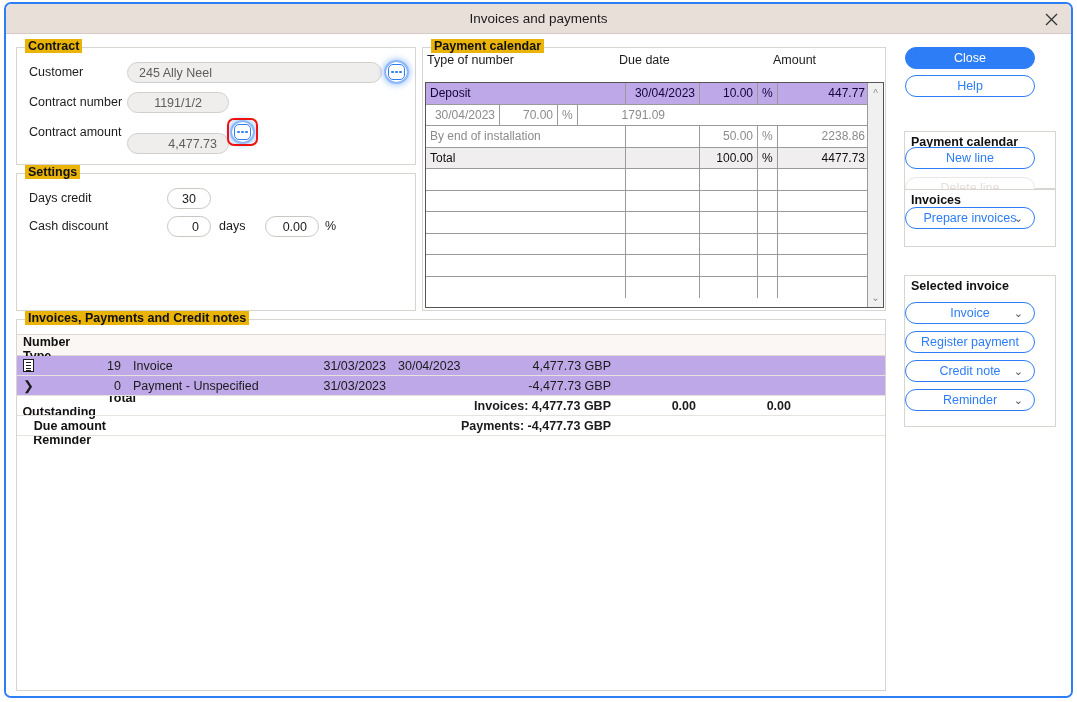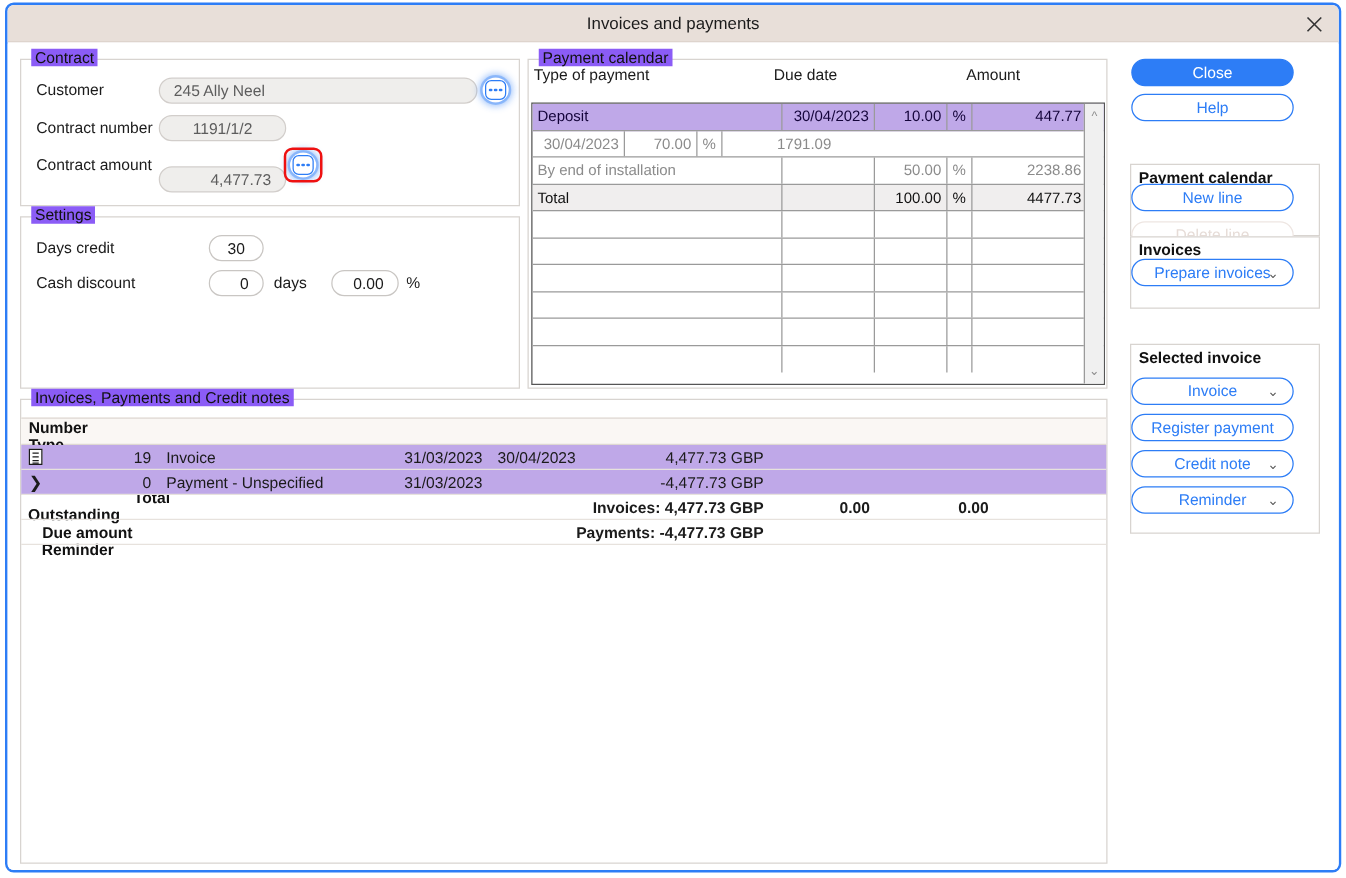--- a/index.html
+++ b/index.html
@@ -60,24 +60,24 @@
 
   
   .group {
     position: absolute;
     border: 1px solid #d8d4d0;
     background: #ffffff;
   }
   .group-title {
     position: absolute;
     top: -9px; left: 8px;
-    background: #8b5cf6;
+    background: #eab308;
     padding: 0 3px;
     font-size: 12.5px;
-    font-weight: normal;
+    font-weight: bold;
     color: #111;
   }
 
   
   #contract-panel { left: 10px; top: 12px; width: 400px; height: 118px; }
   .field-label {
     position: absolute;
     font-size: 12.5px;
     color: #1b1b1b;
   }
@@ -341,21 +341,21 @@
         <div class="field-label" style="left:12px; top:45px;">Cash discount</div>
         <div class="pill right editable" style="left:150px; top:42px; width:44px;">0</div>
         <div class="field-label" style="left:202px; top:45px;">days</div>
         <div class="pill right editable" style="left:248px; top:42px; width:54px;">0.00</div>
         <div class="field-label" style="left:308px; top:45px;">%</div>
       </div>
 
       <div class="group" id="paycal-panel">
         <div class="group-title">Payment calendar</div>
 
-        <div class="pc-colhead" style="left:4px; top:5px;">Type of payment</div>
+        <div class="pc-colhead" style="left:4px; top:5px;">Type of number</div>
         <div class="pc-colhead" style="left:196px; top:5px;">Due date</div>
         <div class="pc-colhead" style="left:350px; top:5px;">Amount</div>
 
         <div class="pc-grid">
           <div id="pc-rows">
               <div class="pc-row selected">
                 <div class="pc-cell c-type">Deposit</div>
                 <div class="pc-cell c-due">30/04/2023</div>
                 <div class="pc-cell c-pct">10.00</div>
                 <div class="pc-cell c-pctsym">%</div>

